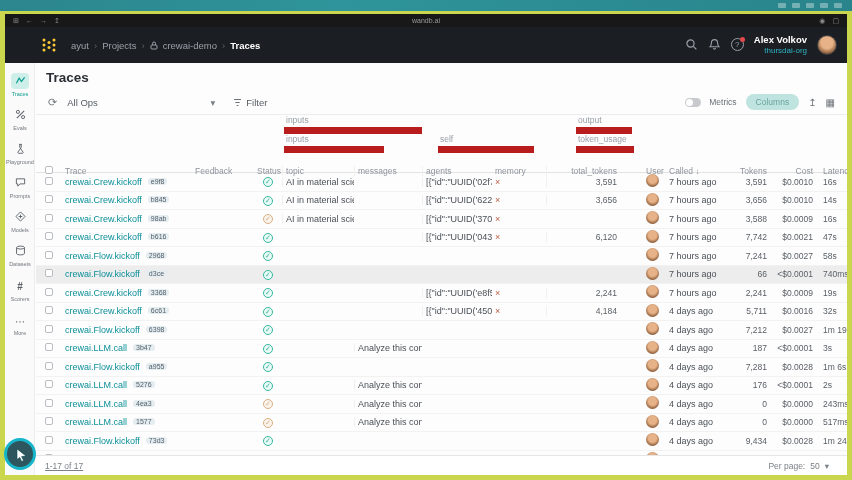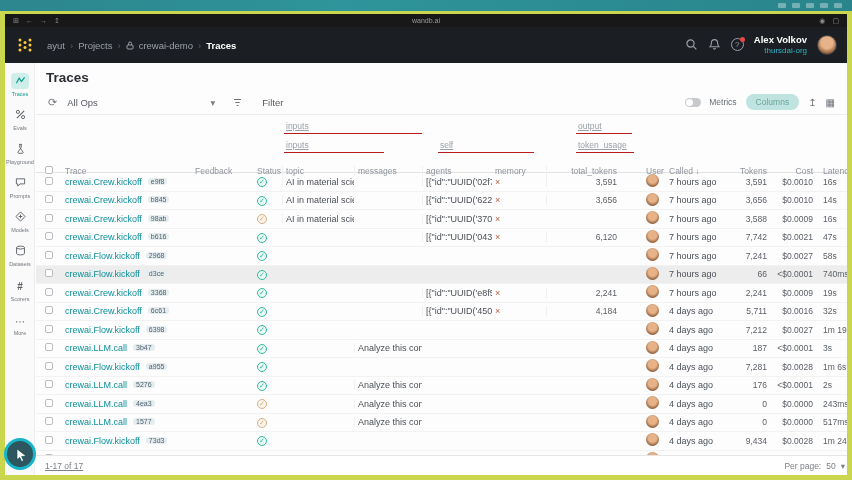--- a/index.html
+++ b/index.html
@@ -13,21 +13,21 @@
   
   #frame { position:absolute; left:2px; top:11px; width:848px; height:467px; border:3px solid #c9d64e; background:#fdfdfd; overflow:hidden; }
 
   
   #chrome { position:absolute; left:0; top:0; width:100%; height:13px; background:#181818; color:#8d8d8d; font-size:7px; display:flex; align-items:center; }
   #chrome .lft { display:flex; gap:7px; padding-left:8px; }
   #chrome .url { position:absolute; left:50%; transform:translateX(-50%); color:#9a9a9a; }
   #chrome .rgt { position:absolute; right:8px; display:flex; gap:7px; }
 
   
-  #appbar { position:absolute; left:0; top:13px; width:100%; height:36px; background:#1b1e23; display:flex; align-items:center; color:#a7abb2; }
+  #appbar { position:absolute; left:0; top:13px; width:100%; height:36px; background:#1b1e23; display:flex; align-items:center; color:#a7abb2;padding-left:24px; }
   #logo { margin-left:12px; }
   #crumbs { display:flex; align-items:center; gap:5px; font-size:9.5px; margin-left:14px; }
   #crumbs .sep { color:#5d6168; }
   #crumbs .crumb { color:#9ba0a8; }
   #crumbs .crumb.current { color:#ffffff; font-weight:bold; }
   #hdr-right { position:absolute; right:10px; display:flex; align-items:center; gap:10px; }
   .hicon { width:13px; height:13px; position:relative; }
   .dot-badge { position:absolute; top:-2px; right:-2px; width:5px; height:5px; border-radius:50%; background:#e5484d; }
   #who { text-align:right; line-height:1.15; }
   #who .nm { color:#fff; font-size:9.5px; font-weight:bold; }
@@ -43,57 +43,57 @@
   .snav.active .lb { color:#0b9c8e; }
 
   
   #main { position:absolute; left:31px; top:49px; right:0; bottom:0; background:#fdfdfd; }
   #page-title { font-size:13.5px; font-weight:bold; color:#2b2e33; padding:7px 0 0 10px; }
 
   #toolbar { position:absolute; left:0; top:27px; right:0; height:25px; display:flex; align-items:center; border-bottom:1px solid #ececec; font-size:9.5px; color:#565b62; }
   #refresh { margin-left:12px; color:#6e737a; font-size:11px; cursor:pointer; }
   #ops { display:flex; align-items:center; width:148px; margin-left:10px; cursor:pointer; }
   #ops .chev { margin-left:auto; color:#7c8187; }
-  #filterbtn { display:flex; align-items:center; gap:20px; margin-left:18px; cursor:pointer; color:#565b62; }
+  #filterbtn { display:flex; align-items:center; gap:4px; margin-left:18px; cursor:pointer; color:#565b62; }
   #tb-right { margin-left:auto; display:flex; align-items:center; gap:9px; padding-right:12px; }
   #metrics { display:flex; align-items:center; gap:8px; font-size:8.5px; color:#6a6f76; cursor:pointer; }
   .toggle { width:16px; height:9px; border-radius:5px; background:#c7c9cc; position:relative; }
   .toggle .knob { position:absolute; left:1px; top:1px; width:7px; height:7px; background:#fff; border-radius:50%; }
   #columns-btn { background:#bfe4e0; color:#6aa39c; font-size:8.5px; border:none; border-radius:9px; padding:3px 10px; cursor:pointer; }
   .tb-ic { color:#6e737a; font-size:10px; cursor:pointer; }
 
   
   #grid { position:absolute; left:0; top:53px; right:0; bottom:20px; overflow:hidden; }
   #ghead { position:relative; height:57px; border-bottom:1px solid #e3e3e3; color:#8f949c; font-size:8.5px; }
   .gband { position:absolute; height:16px; display:flex; align-items:flex-end; }
-  .glabel { display:inline-block; border-bottom:1px solid #b91c1c; padding:0 2px 2px 2px; color:#9aa0a8;text-decoration:underline; }
+  .glabel { display:inline-block; border-bottom:7px solid #b91c1c; padding:0 2px 2px 2px; color:#9aa0a8; }
   #hrow { position:absolute; left:0; top:46px; right:0; height:17px; display:flex; align-items:center; }
   .cell { flex:none; padding:0 3px; white-space:nowrap; overflow:hidden; }
-  .w0{width:26px; text-align:center;} .w1{width:130px;} .w2{width:62px;} .w3{width:28px; }
+  .w0{width:26px; text-align:center;} .w1{width:130px;} .w2{width:62px;} .w3{width:28px; text-align:center;}
   .w4{width:72px;} .w5{width:68px;} .w6{width:70px;} .w7{width:54px;}
   .w8{width:74px; text-align:right;} .w9{width:46px; padding-left:26px;} .w10{width:66px;}
   .w11{width:38px; text-align:right;} .w12{width:46px; text-align:right;} .w13{width:44px; padding-left:7px;}
   .vline { border-left:1px solid #f0f0f0; }
 
   #rows { position:absolute; left:0; top:57px; right:0; bottom:0; }
   .trow { display:flex; align-items:center; height:18.5px; border-bottom:1px solid #f2f2f2; font-size:9px; color:#4b5057; cursor:pointer; }
   .trow.hl { background:#ededed; }
   .cb { display:inline-block; width:8px; height:8px; border:1px solid #b9bdc2; border-radius:2px; background:#fff; }
   .tname { color:#0c8f99; font-size:9px; }
   .tid { display:inline-block; background:#e6edf0; color:#51606b; font-size:7px; border-radius:3px; padding:0px 3px; margin-left:6px; transform:translateY(-1px); }
   .stat { display:inline-flex; width:10px; height:10px; border-radius:50%; border:1px solid #35b79e; color:#35b79e; font-size:7px; align-items:center; justify-content:center; background:#eafaf6; }
   .stat.dim { border-color:#cf9a63; color:#cf9a63; background:#faf3ea; opacity:.8; }
   .mem { color:#b85c45; font-size:9px; }
   .uava { display:inline-block; width:13px; height:13px; border-radius:50%; background:radial-gradient(circle at 50% 40%, #e7b287 0 40%, #8a5a38 75%, #3c2a1d 100%); }
   .mono { font-size:8.5px; color:#595e65; }
 
   
   #tfoot { position:absolute; left:0; bottom:0; right:0; height:20px; background:#fff; border-top:1px solid #e6e6e6; display:flex; align-items:center; font-size:8.5px; color:#7c8187; }
   #range { margin-left:9px;text-decoration:underline; }
-  #perpage { margin-left:auto; margin-right:2px; display:flex; align-items:flex-end; gap:5px; cursor:pointer; }
+  #perpage { margin-left:auto; margin-right:18px; display:flex; align-items:flex-end; gap:5px; cursor:pointer; }
 
   
   #cursor-ring { position:absolute; left:4px; top:438px; width:32px; height:32px; border-radius:50%; border:3px solid #17b5c9; background:rgba(9,56,66,.85); z-index:50; }
   #cursor-ring svg { position:absolute; left:9px; top:7px; }
 </style>
 </head>
 <body>
 
 <div id="stage">
   <div id="vstrip">

